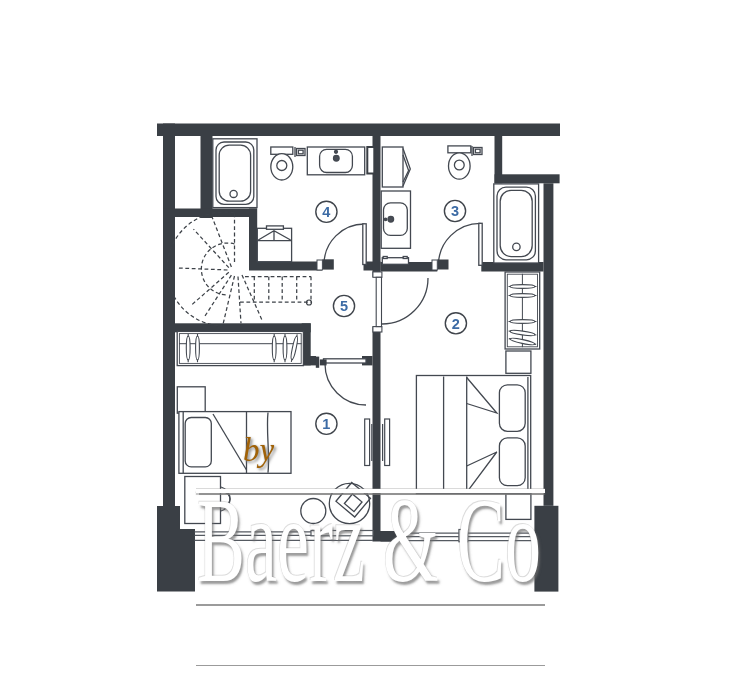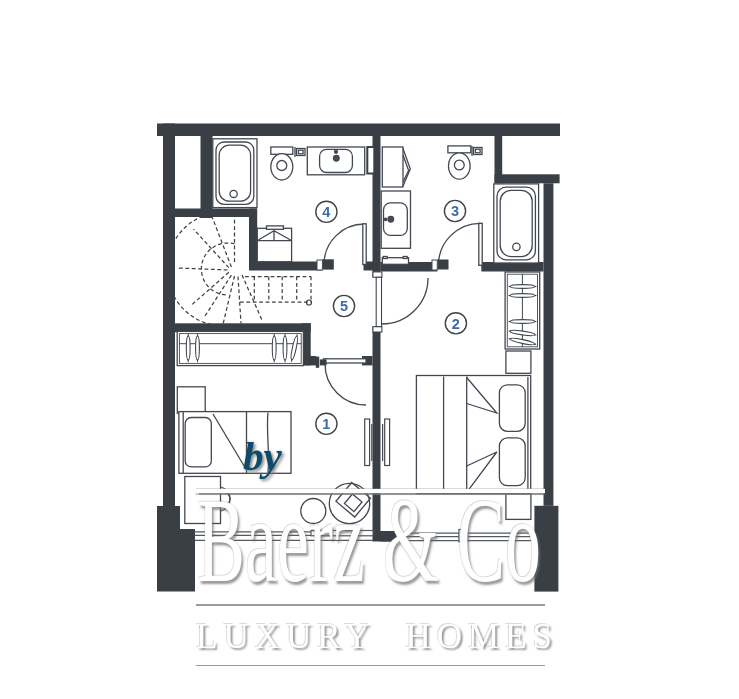--- a/index.html
+++ b/index.html
@@ -323,31 +323,29 @@
     <circle cx="326.4" cy="211.8" r="10.6" stroke="#3f444b" stroke-width="1.4" fill="#ffffff"></circle>
     <text x="326.4" y="217" font-family="Liberation Sans, sans-serif" font-size="14.5" font-weight="bold" fill="#3c6ba5" text-anchor="middle">4</text>
   </g>
 
   <g>
     <circle cx="344" cy="306" r="10.6" stroke="#3f444b" stroke-width="1.4" fill="#ffffff"></circle>
     <text x="344" y="311.2" font-family="Liberation Sans, sans-serif" font-size="14.5" font-weight="bold" fill="#3c6ba5" text-anchor="middle">5</text>
   </g>
 </svg>
 
-<div class="wm" id="wm-by" style="left:243px;top:432px;font-style:italic;font-size:41px;color:#0c4a6e;
-  text-shadow:2px 2px 3px rgba(120,120,120,.85), 0 0 2px rgba(150,150,150,.55);font-weight:bold;">by</div>
+<div class="wm" id="wm-by" style="left:243px;top:432px;font-style:italic;font-size:33px;color:#a16207;
+  text-shadow:2px 2px 3px rgba(120,120,120,.85), 0 0 2px rgba(150,150,150,.55);">by</div>
 
 <div class="wm" style="left:195.5px;top:488.5px;width:349px;height:4px;background:#fff;
   box-shadow:0 1.5px 1px rgba(120,120,120,.8), 0 -1px 0 rgba(150,150,150,.35);"></div>
 
 <div class="wm" id="wm-main" style="left:197px;top:481px;font-size:120px;line-height:1;
   transform:scaleX(0.60) translateZ(0);transform-origin:left top;
   text-shadow:3px 3px 3px rgba(110,110,110,.7), -1px -1px 0 rgba(130,130,130,.28);">Baerz &amp; Co</div>
 
 <div class="wm" style="left:195.5px;top:604.2px;width:349px;height:1.6px;background:#9b9b9b;
   box-shadow:0 1.5px 1px rgba(255,255,255,.9);"></div>
 
-<div class="wm" id="wm-tag" style="left:196px;top:617px;font-size:35px;letter-spacing:6px;
-  text-shadow:2px 2px 2px rgba(110,110,110,.7), -1px -1px 0 rgba(130,130,130,.28);">LUXURY&nbsp;&nbsp;HOMES</div>
 
 <div class="wm" style="left:195.5px;top:664.5px;width:349px;height:1.6px;background:#9b9b9b;
   box-shadow:0 1.5px 1px rgba(255,255,255,.9);"></div>
 </div>
 
 </body></html>

